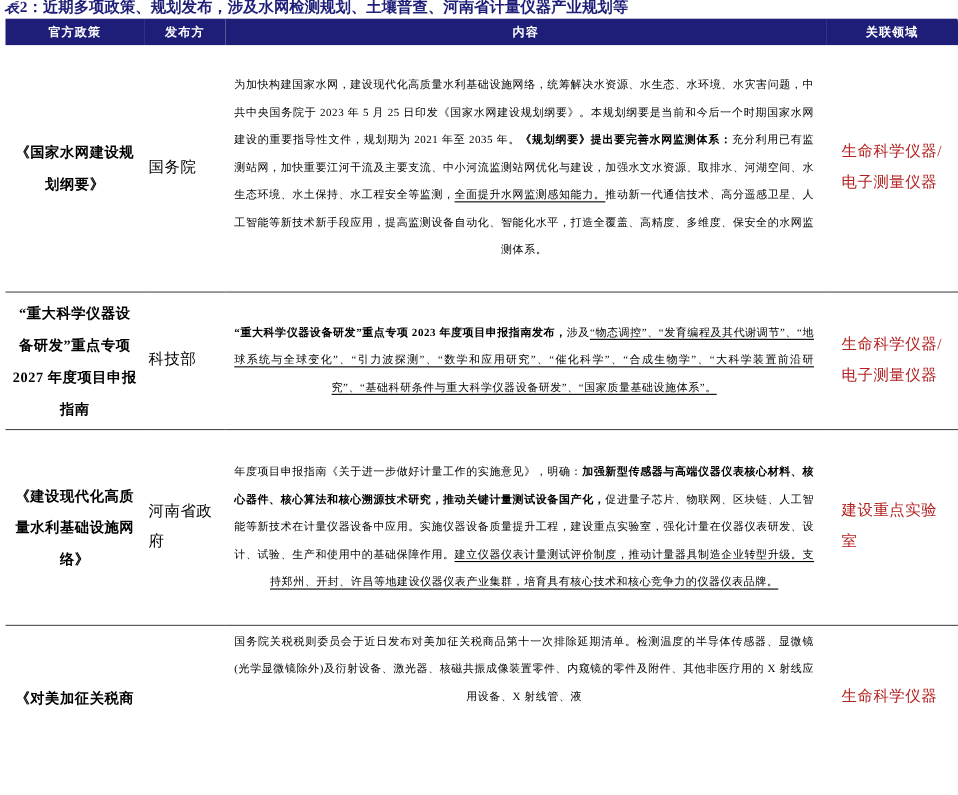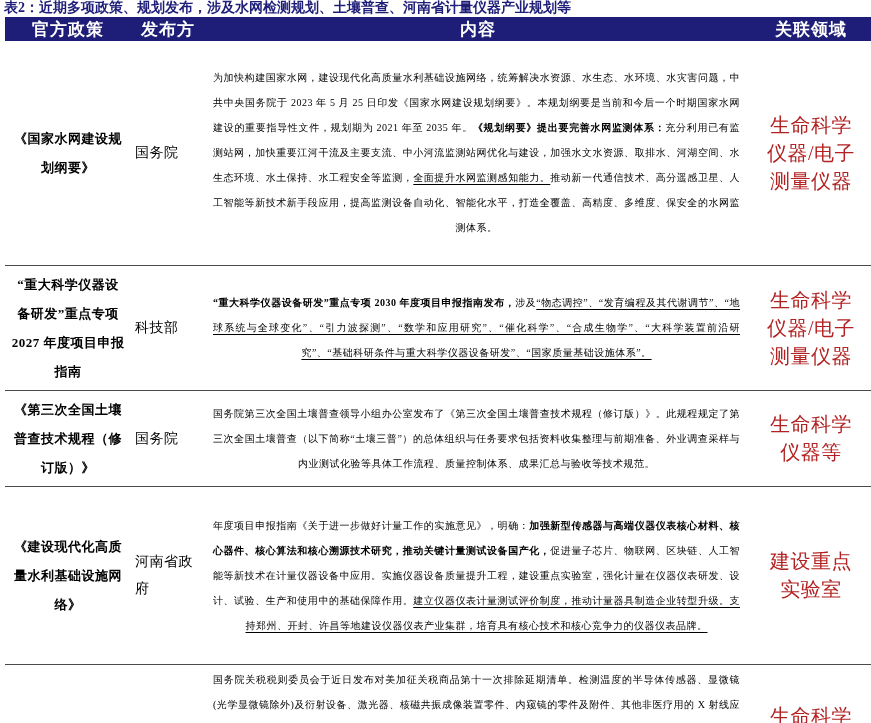--- a/index.html
+++ b/index.html
@@ -2,55 +2,55 @@
 <html><head>
 <meta charset="utf-8">
 <style>
   html, body { margin: 0; padding: 0; }
   body {
     width: 871px; height: 723px; overflow: hidden;
     background: #ffffff;
     font-family: "Liberation Serif", "DejaVu Serif", serif;
     color: #000000;
   }
-  .page { width: 871px; height: 723px; overflow: hidden; position: relative; }
+  .page { width: 871px; height: 723px; overflow: hidden; position: relative; border-radius: 22px; }
   .doc-title {
     font-size: 14px; font-weight: bold; color: #1e1e78;
     padding: 0 0 1px 4px; line-height: 16px; white-space: nowrap;
   }
   table.policy-table {
     width: 866px; margin-left: 5px; border-collapse: collapse;
     table-layout: fixed;
   }
   col.c-policy { width: 126px; }
   col.c-publisher { width: 74px; }
   col.c-content { width: 546px; }
   col.c-related { width: 120px; }
   thead th {
     background: #1e1e78; color: #ffffff; font-weight: bold;
-    font-size: 17px; height: 24px; text-align: center; padding: 0;
+    font-size: 11px; height: 24px; text-align: center; padding: 0;
     letter-spacing: 1px;
   }
   tbody td { vertical-align: middle; padding: 0; }
   tbody tr + tr td { border-top: 1px solid #4a4a4a; }
   td.cell-policy {
     font-weight: bold; text-align: center; font-size: 13px;
     line-height: 29px; padding: 4px 6px; letter-spacing: 0.5px;
   }
   td.cell-publisher {
     text-align: left; font-size: 14px; line-height: 27px; padding: 4px 4px;
     letter-spacing: 0.5px;
   }
   td.cell-content {
     font-size: 10px; line-height: 25px; padding: 2px 11px 2px 8px;
     text-align: justify; text-align-last: center; letter-spacing: 0.5px; font-family: Liberation Serif, serif;
   }
   td.cell-content span { text-align-last: auto; }
   td.cell-related {
-    color: #b22222; text-align: center; font-size: 20px; line-height: 28px;
+    color: #b22222; font-size: 14px; line-height: 28px;
     padding: 4px 14px; letter-spacing: 0.5px;
   }
   tr.r0 { height: 224px; }
   tr.r1 { height: 110px; }
   tr.r2 { height: 94px;  }
   tr.r3 { height: 178px; }
   tr.r4 { height: 132px; }
   tr.r4 td.cell-content { vertical-align: top; }
   .run-b { font-weight: bold; }
   .run-u { text-decoration: underline; text-underline-offset: 3px; }
@@ -80,28 +80,22 @@
     <tbody>
       <tr class="r0">
         <td class="cell-policy">《国家水网建设规划纲要》</td>
         <td class="cell-publisher">国务院</td>
         <td class="cell-content"><span>为加快构建国家水网，建设现代化高质量水利基础设施网络，统筹解决水资源、水生态、水环境、水灾害问题，中共中央国务院于 2023 年 5 月 25 日印发《国家水网建设规划纲要》。本规划纲要是当前和今后一个时期国家水网建设的重要指导性文件，规划期为 2021 年至 2035 年。</span><span class="run-b">《规划纲要》提出要完善水网监测体系：</span><span>充分利用已有监测站网，加快重要江河干流及主要支流、中小河流监测站网优化与建设，加强水文水资源、取排水、河湖空间、水生态环境、水土保持、水工程安全等监测，</span><span class="run-u">全面提升水网监测感知能力。</span><span>推动新一代通信技术、高分遥感卫星、人工智能等新技术新手段应用，提高监测设备自动化、智能化水平，打造全覆盖、高精度、多维度、保安全的水网监测体系。</span></td>
         <td class="cell-related">生命科学仪器/电子测量仪器</td>
       </tr>
       <tr class="r1">
         <td class="cell-policy">“重大科学仪器设备研发”重点专项 2027 年度项目申报指南</td>
         <td class="cell-publisher">科技部</td>
-        <td class="cell-content"><span class="run-b">“重大科学仪器设备研发”重点专项 2030 年度项目申报指南发布，</span><span>涉及</span><span class="run-u">“物态调控”、“发育编程及其代谢调节”、“地球系统与全球变化”、“引力波探测”、“数学和应用研究”、“催化科学”、“合成生物学”、“大科学装置前沿研究”、“基础科研条件与重大科学仪器设备研发”、“国家质量基础设施体系”。</span></td>
+        <td class="cell-content"><span class="run-b">“重大科学仪器设备研发”重点专项 2023 年度项目申报指南发布，</span><span>涉及</span><span class="run-u">“物态调控”、“发育编程及其代谢调节”、“地球系统与全球变化”、“引力波探测”、“数学和应用研究”、“催化科学”、“合成生物学”、“大科学装置前沿研究”、“基础科研条件与重大科学仪器设备研发”、“国家质量基础设施体系”。</span></td>
         <td class="cell-related">生命科学仪器/电子测量仪器</td>
-      </tr>
-      <tr class="r2">
-        <td class="cell-policy">《第三次全国土壤普查技术规程（修订版）》</td>
-        <td class="cell-publisher">国务院</td>
-        <td class="cell-content"><span>国务院第三次全国土壤普查领导小组办公室发布了《第三次全国土壤普查技术规程（修订版）》。此规程规定了第三次全国土壤普查（以下简称“土壤三普”）的总体组织与任务要求包括资料收集整理与前期准备、外业调查采样与内业测试化验等具体工作流程、质量控制体系、成果汇总与验收等技术规范。</span></td>
-        <td class="cell-related">生命科学仪器等</td>
       </tr>
       <tr class="r3">
         <td class="cell-policy">《建设现代化高质量水利基础设施网络》</td>
         <td class="cell-publisher">河南省政府</td>
         <td class="cell-content"><span>年度项目申报指南《关于进一步做好计量工作的实施意见》，明确：</span><span class="run-b">加强新型传感器与高端仪器仪表核心材料、核心器件、核心算法和核心溯源技术研究，推动关键计量测试设备国产化，</span><span>促进量子芯片、物联网、区块链、人工智能等新技术在计量仪器设备中应用。实施仪器设备质量提升工程，建设重点实验室，强化计量在仪器仪表研发、设计、试验、生产和使用中的基础保障作用。</span><span class="run-u">建立仪器仪表计量测试评价制度，推动计量器具制造企业转型升级。支持郑州、开封、许昌等地建设仪器仪表产业集群，培育具有核心技术和核心竞争力的仪器仪表品牌。</span></td>
         <td class="cell-related">建设重点实验室</td>
       </tr>
       <tr class="r4">
         <td class="cell-policy">《对美加征关税商</td>
         <td class="cell-publisher"></td>

